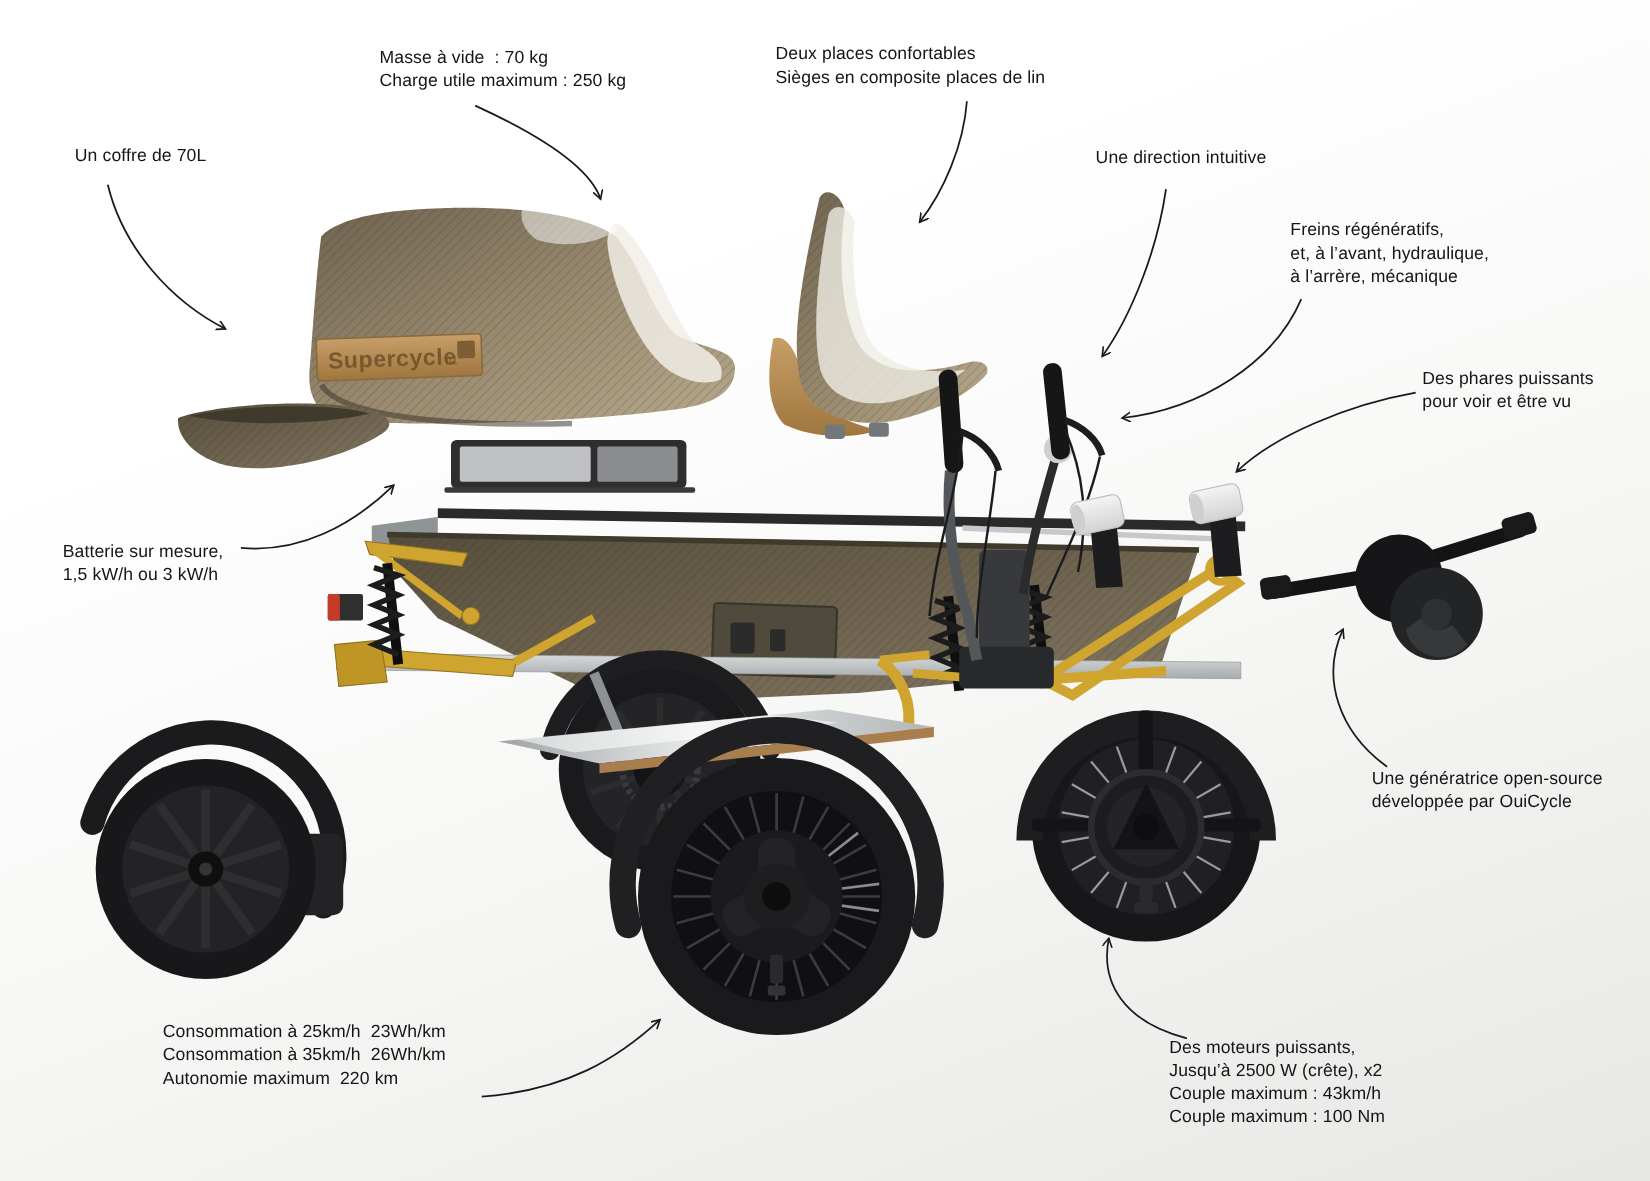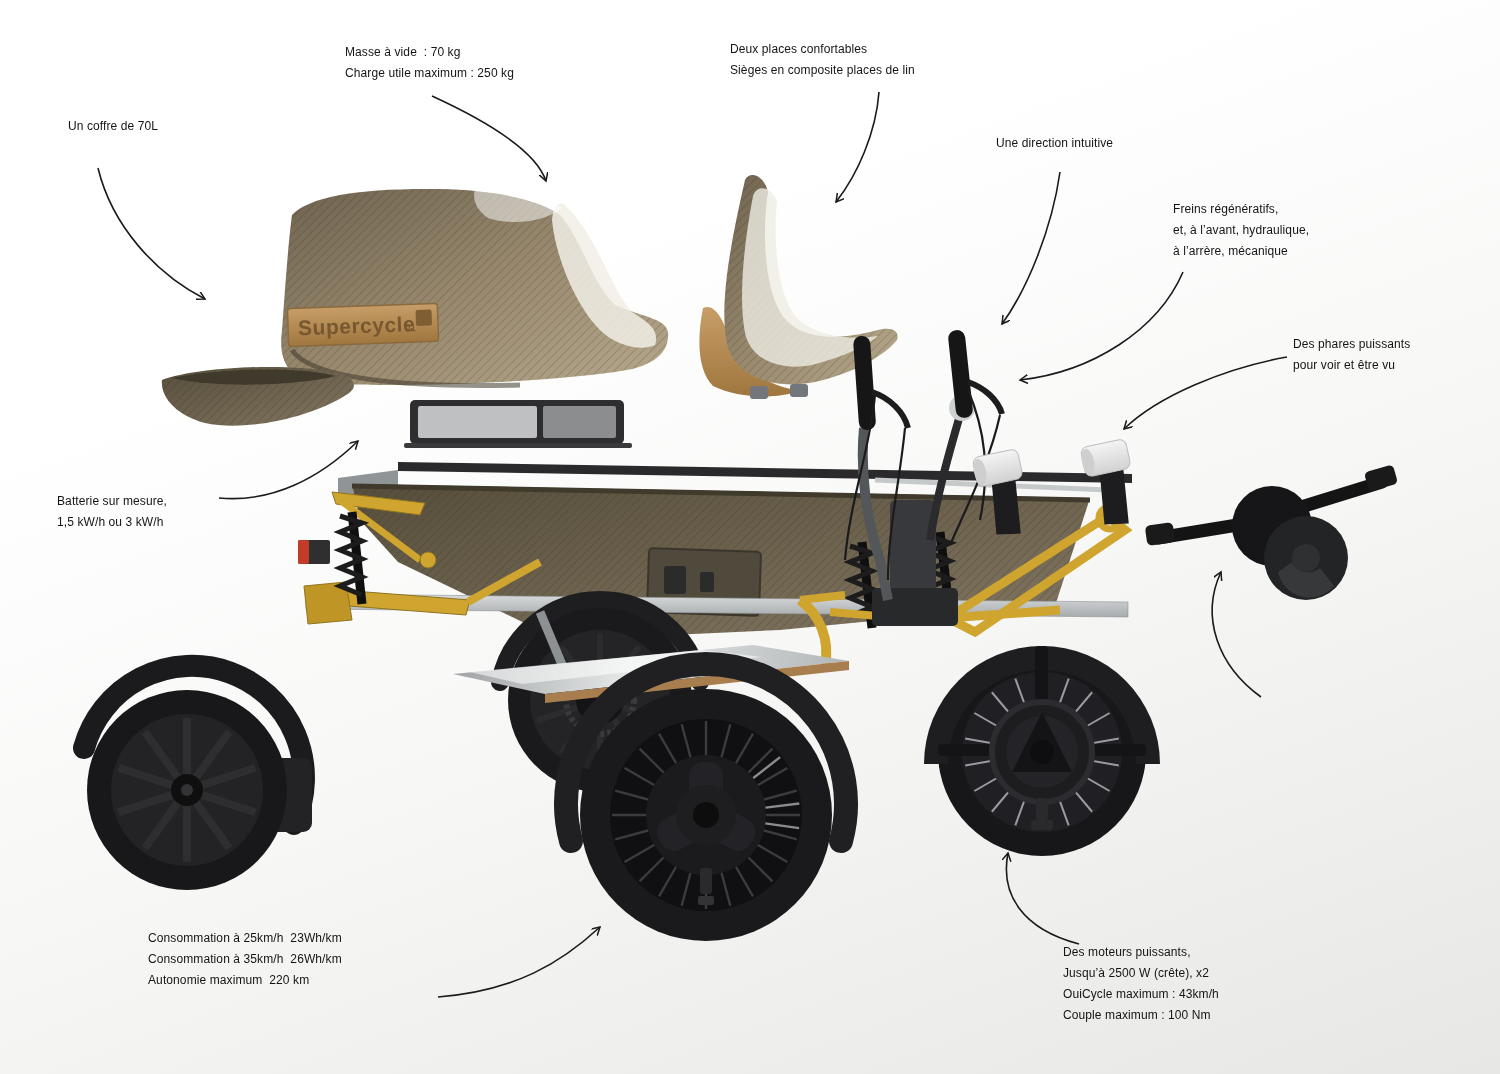--- a/index.html
+++ b/index.html
@@ -2,21 +2,21 @@
 <html><head>
 <meta charset="utf-8">
 <style>
   html,body{margin:0;padding:0;background:#fff;}
   .canvas{
     position:relative;width:1500px;height:1074px;overflow:hidden;
     background:linear-gradient(160deg,#ffffff 28%,#f7f7f6 58%,#e7e7e6 100%);
     font-family:"Liberation Sans",sans-serif;
   }
   .illustration{position:absolute;left:0;top:0;width:1500px;height:1074px;display:block;}
-  .label{position:absolute;font-size:12px;line-height:21px;color:#141414;letter-spacing:.1px;}
+  .label{position:absolute;font-size:16px;line-height:21px;color:#141414;letter-spacing:.1px;}
   .label .ln{white-space:pre;}
 </style>
 </head>
 <body>
 
 <div class="canvas">
 
   <svg class="illustration" viewBox="0 0 1500 1074">
     <defs>
       <linearGradient id="fiber" x1="0" y1="0" x2="1" y2="1">
@@ -324,26 +324,26 @@
       <path d="M 438 997 C 516 991,562 962,600 927" marker-end="url(#arrowhead)"></path>
       <path d="M 1079 944 C 1022 929,1000 894,1008 853" marker-end="url(#arrowhead)"></path>
     </g>
   </svg>
 
   <div class="label" style="left:345px;top:42px">
     <div class="ln">Masse à vide  : 70 kg</div>
     <div class="ln">Charge utile maximum : 250 kg</div>
   </div>
 
-  <div class="label" style="left:730px;top:39px">
+  <div class="label" style="left:705px;top:39px">
     <div class="ln">Deux places confortables</div>
     <div class="ln">Sièges en composite places de lin</div>
   </div>
 
-  <div class="label" style="left:68px;top:116px">
+  <div class="label" style="left:68px;top:131px">
     <div class="ln">Un coffre de 70L</div>
   </div>
 
   <div class="label" style="left:996px;top:133px">
     <div class="ln">Une direction intuitive</div>
   </div>
 
   <div class="label" style="left:1293px;top:334px">
     <div class="ln">Des phares puissants</div>
     <div class="ln">pour voir et être vu</div>
@@ -353,27 +353,31 @@
     <div class="ln">Freins régénératifs,</div>
     <div class="ln">et, à l’avant, hydraulique,</div>
     <div class="ln">à l’arrère, mécanique</div>
   </div>
 
   <div class="label" style="left:57px;top:491px">
     <div class="ln">Batterie sur mesure,</div>
     <div class="ln">1,5 kW/h ou 3 kW/h</div>
   </div>
 
+  <div class="label" style="left:1247px;top:698px">
+    <div class="ln">Une génératrice open-source</div>
+    <div class="ln">développée par OuiCycle</div>
+  </div>
 
   <div class="label" style="left:148px;top:928px">
     <div class="ln">Consommation à 25km/h  23Wh/km</div>
     <div class="ln">Consommation à 35km/h  26Wh/km</div>
     <div class="ln">Autonomie maximum  220 km</div>
   </div>
 
   <div class="label" style="left:1063px;top:942px">
     <div class="ln">Des moteurs puissants,</div>
     <div class="ln">Jusqu’à 2500 W (crête), x2</div>
-    <div class="ln">OuiCycle maximum : 43km/h</div>
+    <div class="ln">Couple maximum : 43km/h</div>
     <div class="ln">Couple maximum : 100 Nm</div>
   </div>
 
 </div>
 
 </body></html>

